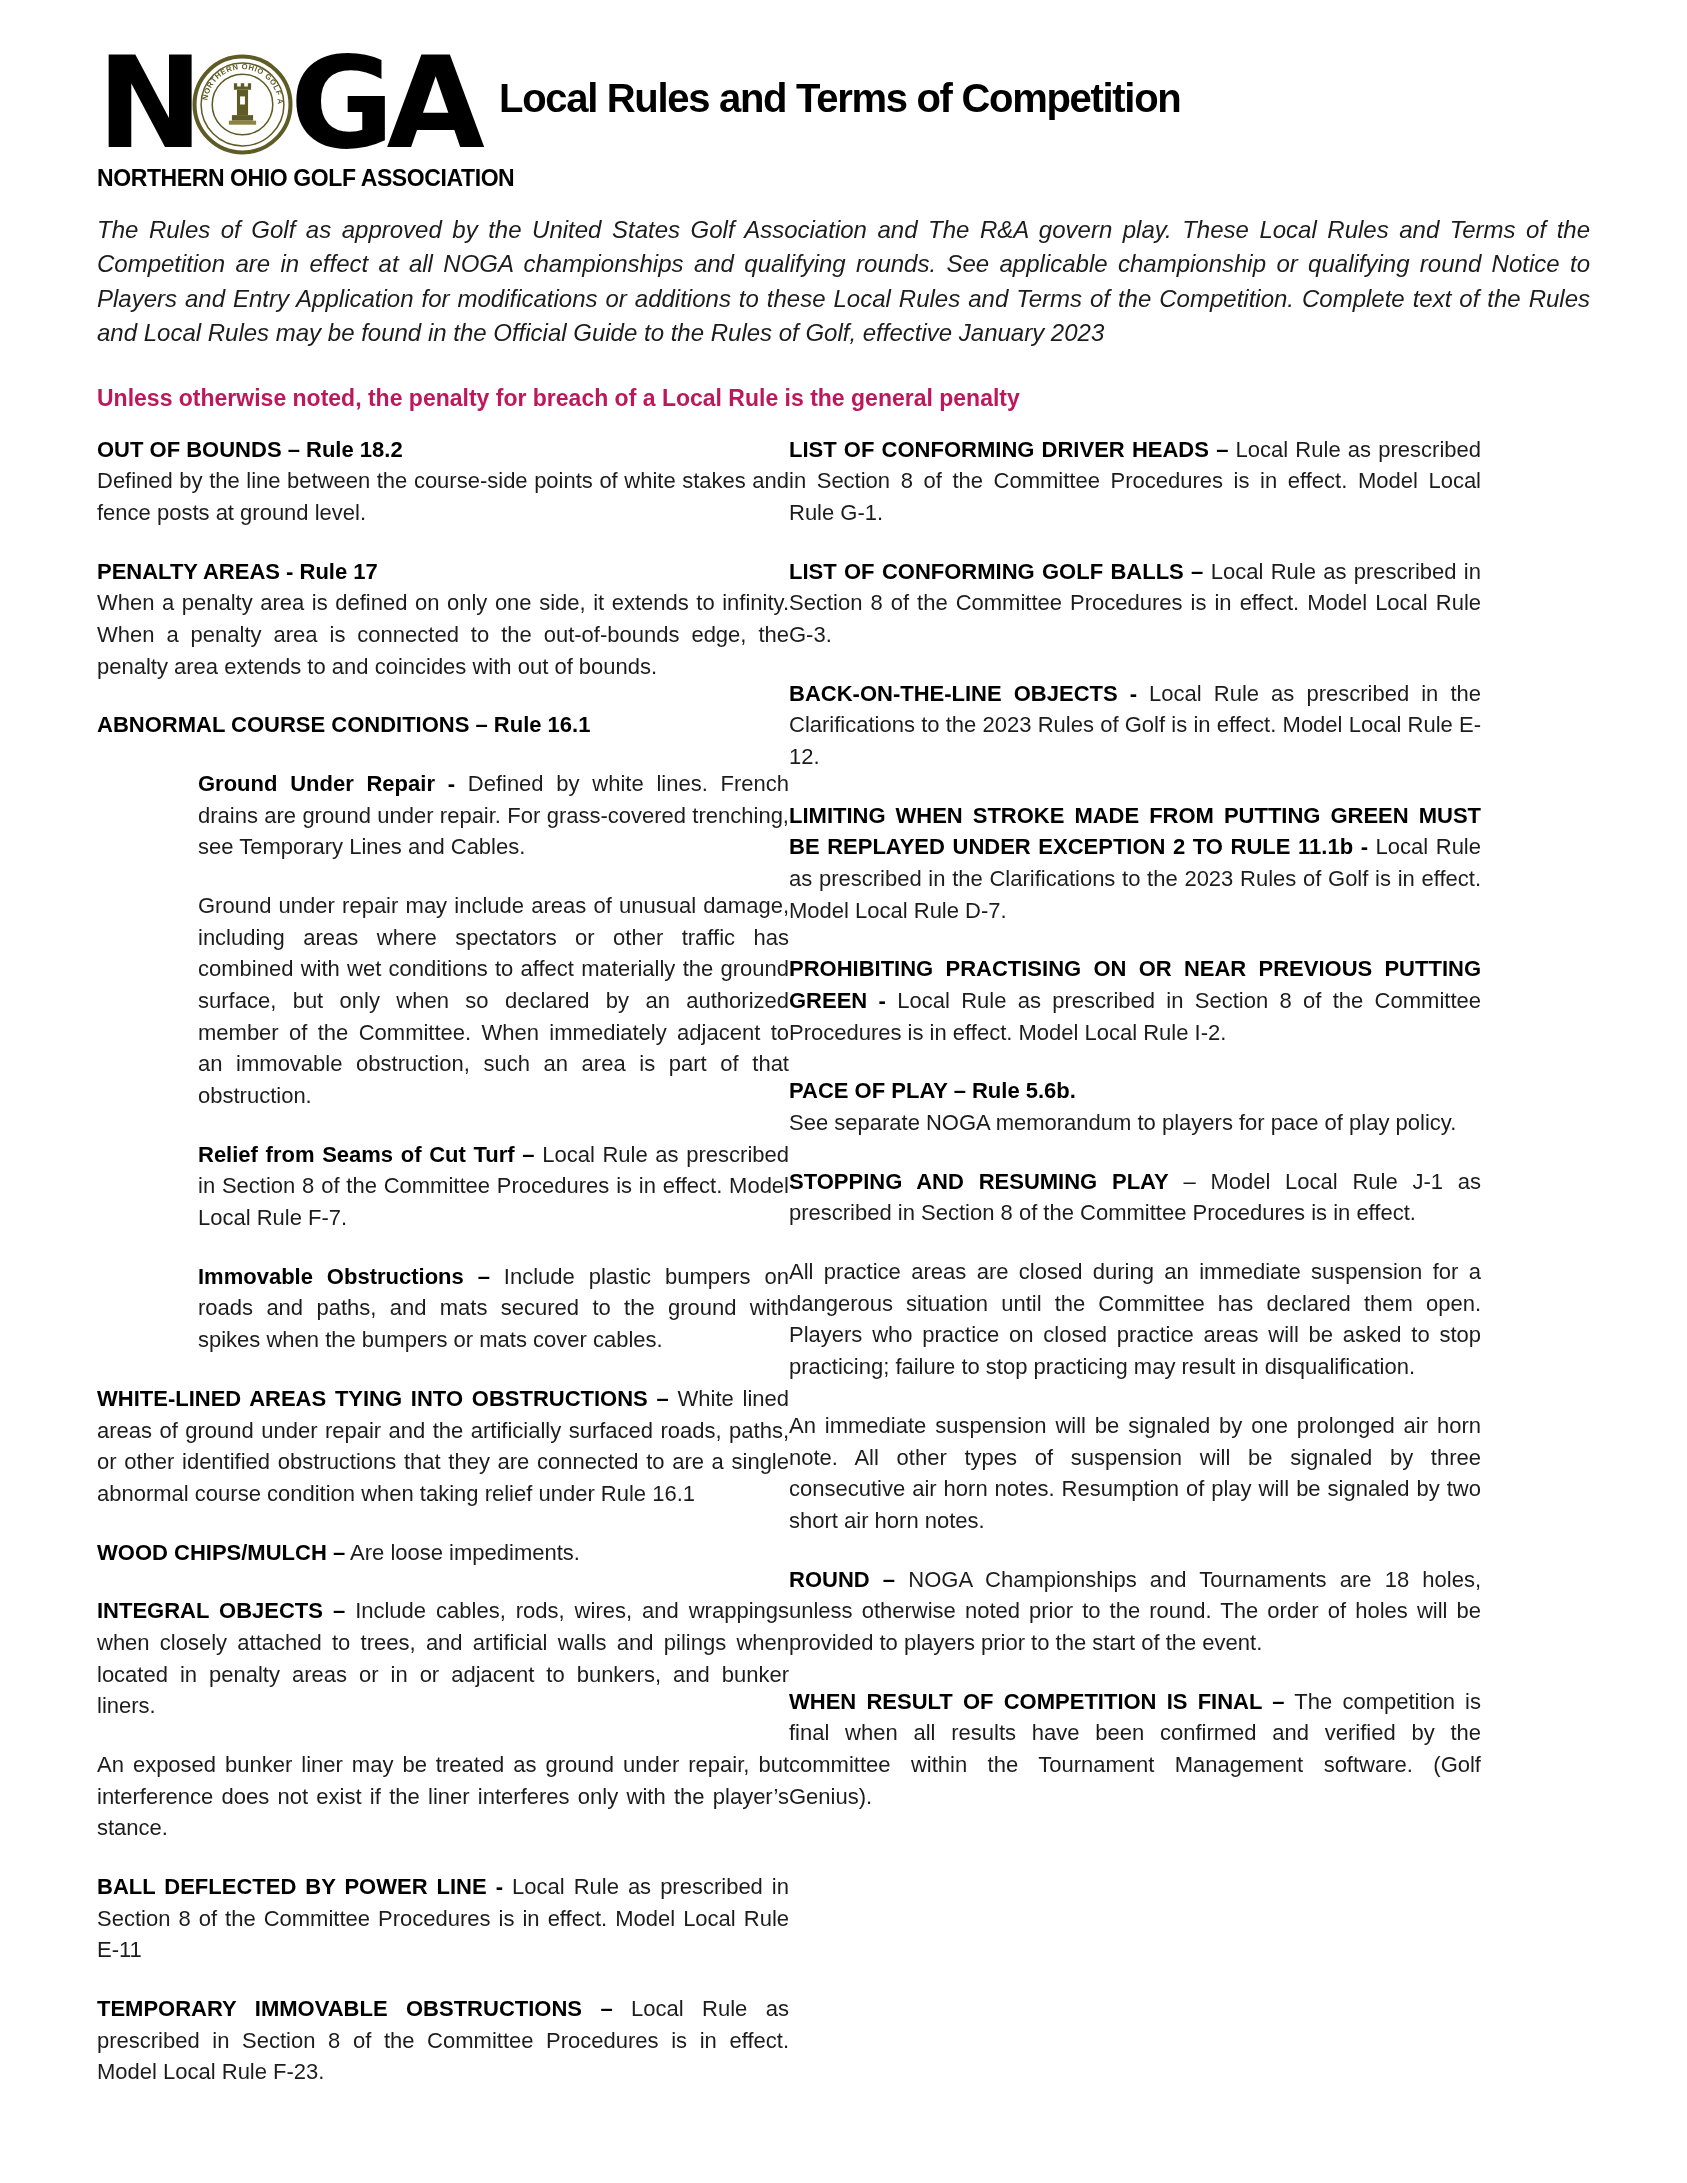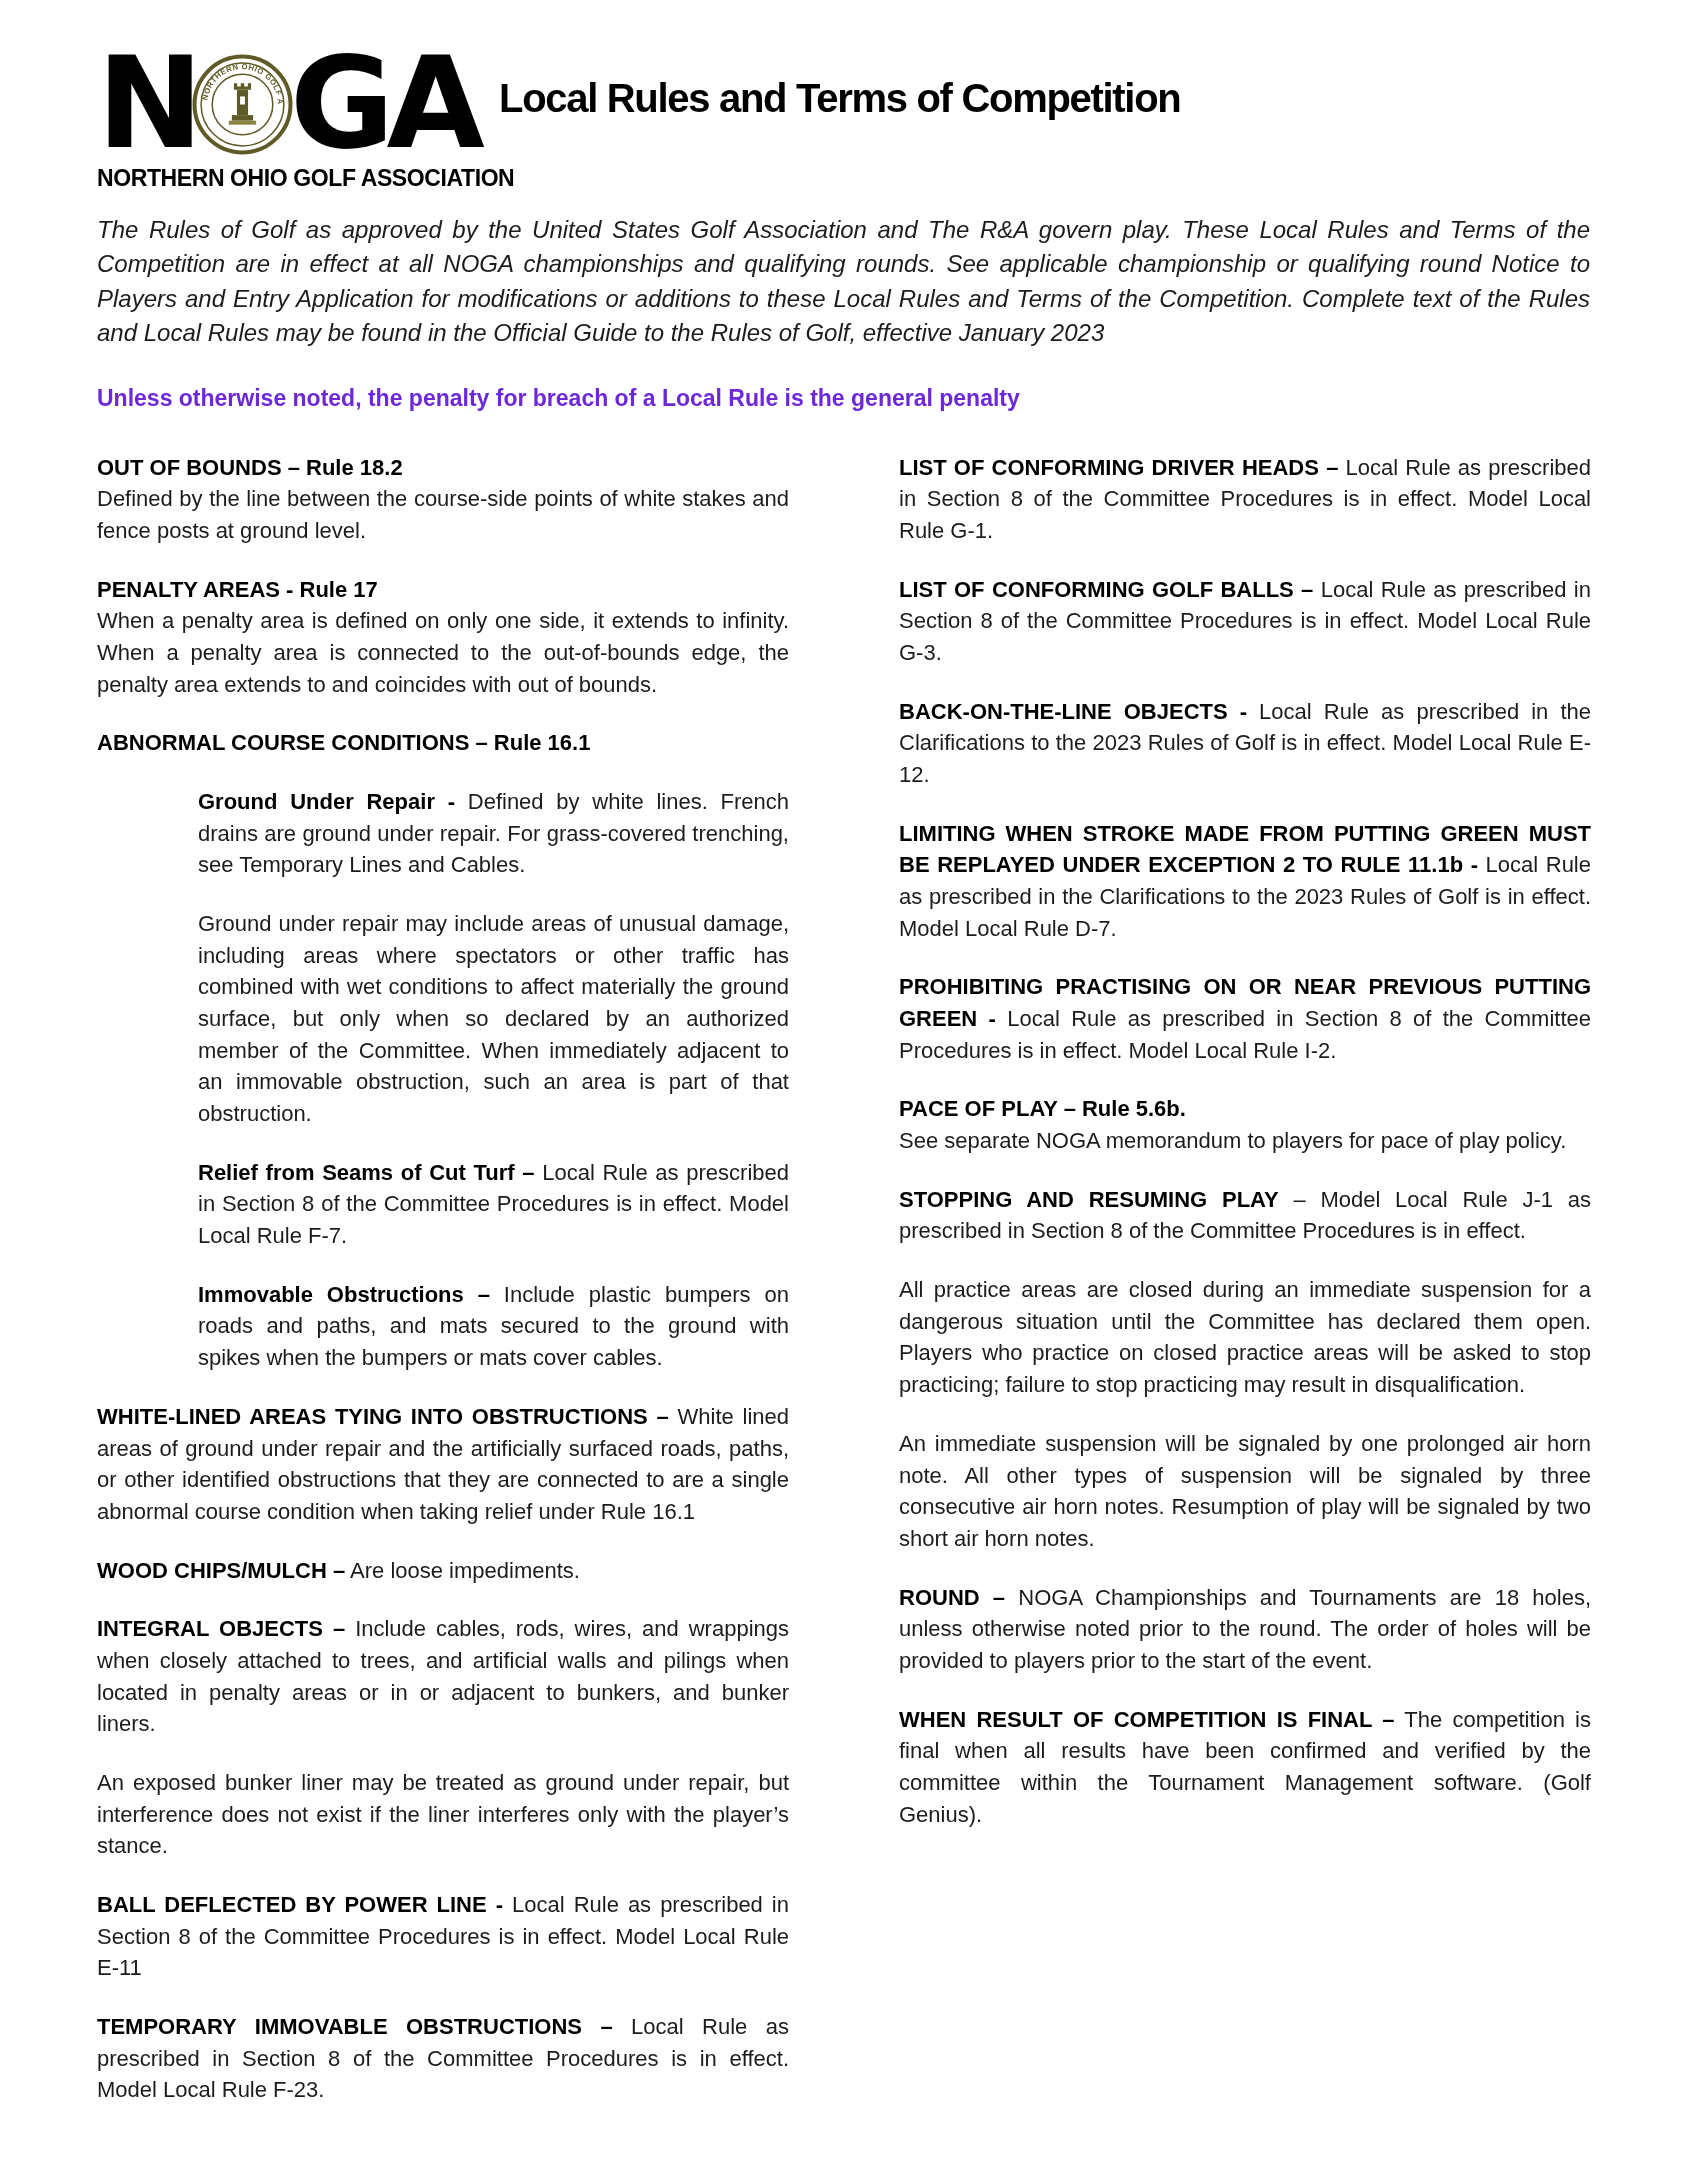--- a/index.html
+++ b/index.html
@@ -51,21 +51,21 @@
     line-height:1.42;
     text-align:justify;
   }
   
   .penalty-notice {
     margin-top:35px;
     font-weight:bold;
     font-size:23px;
   }
   
-  .columns { display:flex; gap:110px; margin-top:40px; }
+  .columns { display:flex; margin-top:22px; }
   .col { width:692px; flex:none; }
   .para {
     font-size:22px;
     line-height:1.44;
     text-align:justify;
     margin-bottom:27px;
   }
   .para.indent { padding-left:101px; }
   .para strong { font-weight:bold; color:#000000; }
 </style>
@@ -98,21 +98,21 @@
         </svg>
         <span class="logo-letter">GA</span>
       </div>
       <div class="logo-org">NORTHERN OHIO GOLF ASSOCIATION</div>
     </div>
     <h1 class="doc-title">Local Rules and Terms of Competition</h1>
   </div>
 
   <p class="intro">The Rules of Golf as approved by the United States Golf Association and The R&amp;A govern play. These Local Rules and Terms of the Competition are in effect at all NOGA championships and qualifying rounds. See applicable championship or qualifying round Notice to Players and Entry Application for modifications or additions to these Local Rules and Terms of the Competition. Complete text of the Rules and Local Rules may be found in the Official Guide to the Rules of Golf, effective January 2023</p>
 
-  <p class="penalty-notice" style="color: #6d28d9;">Unless otherwise noted, the penalty for breach of a Local Rule is the general penalty</p>
+  <p class="penalty-notice" style="color: #be185d;">Unless otherwise noted, the penalty for breach of a Local Rule is the general penalty</p>
 
   <div class="columns">
     <div class="col" id="col-left">
         <p class="para"><strong>OUT OF BOUNDS – Rule 18.2</strong><br><span>Defined by the line between the course-side points of white stakes and fence posts at ground level.</span></p>
         <p class="para"><strong>PENALTY AREAS - Rule 17</strong><br><span>When a penalty area is defined on only one side, it extends to infinity. When a penalty area is connected to the out-of-bounds edge, the penalty area extends to and coincides with out of bounds.</span></p>
         <p class="para"><strong>ABNORMAL COURSE CONDITIONS – Rule 16.1</strong></p>
         <p class="para indent"><strong>Ground Under Repair -</strong> <span>Defined by white lines. French drains are ground under repair. For grass-covered trenching, see Temporary Lines and Cables.</span></p>
         <p class="para indent"><span>Ground under repair may include areas of unusual damage, including areas where spectators or other traffic has combined with wet conditions to affect materially the ground surface, but only when so declared by an authorized member of the Committee. When immediately adjacent to an immovable obstruction, such an area is part of that obstruction.</span></p>
         <p class="para indent"><strong>Relief from Seams of Cut Turf –</strong> <span>Local Rule as prescribed in Section 8 of the Committee Procedures is in effect. Model Local Rule F-7.</span></p>
         <p class="para indent"><strong>Immovable Obstructions –</strong> <span>Include plastic bumpers on roads and paths, and mats secured to the ground with spikes when the bumpers or mats cover cables.</span></p>

